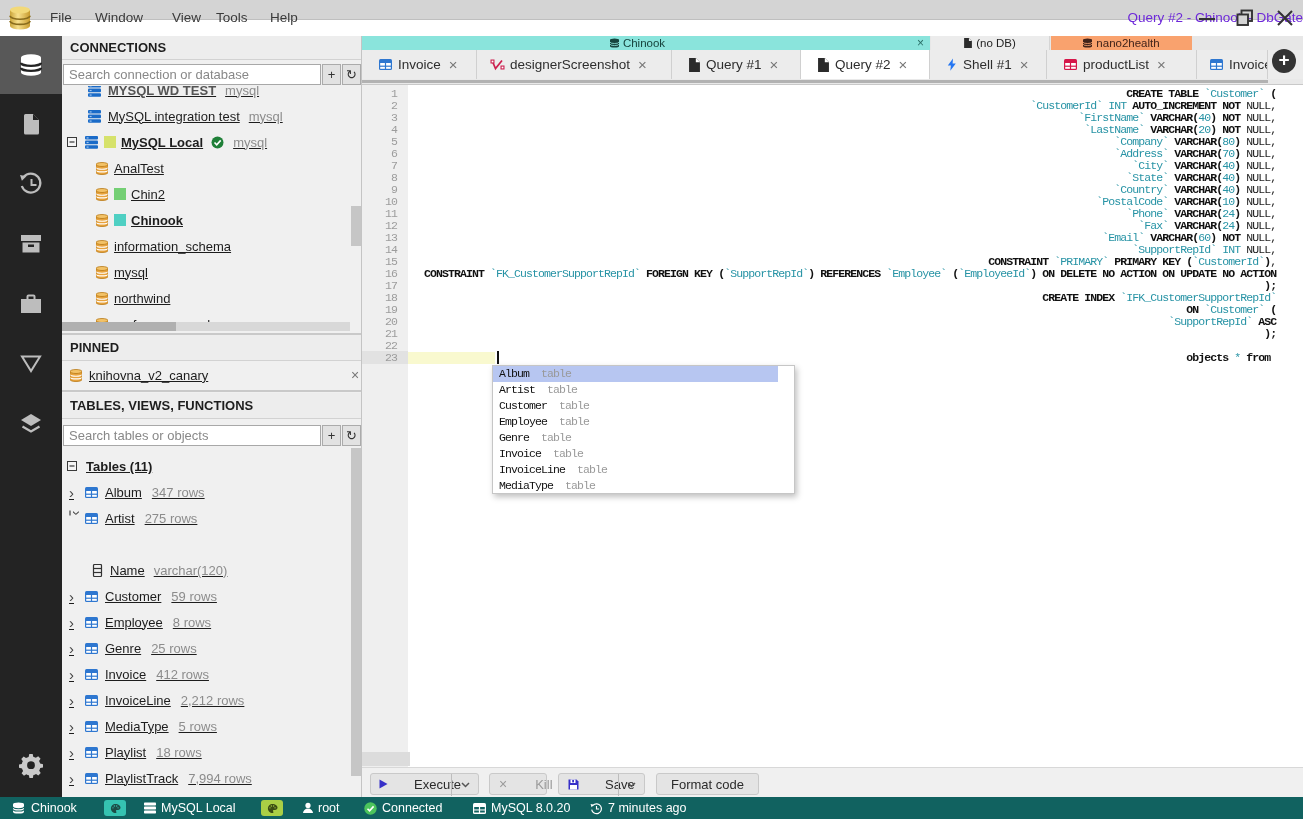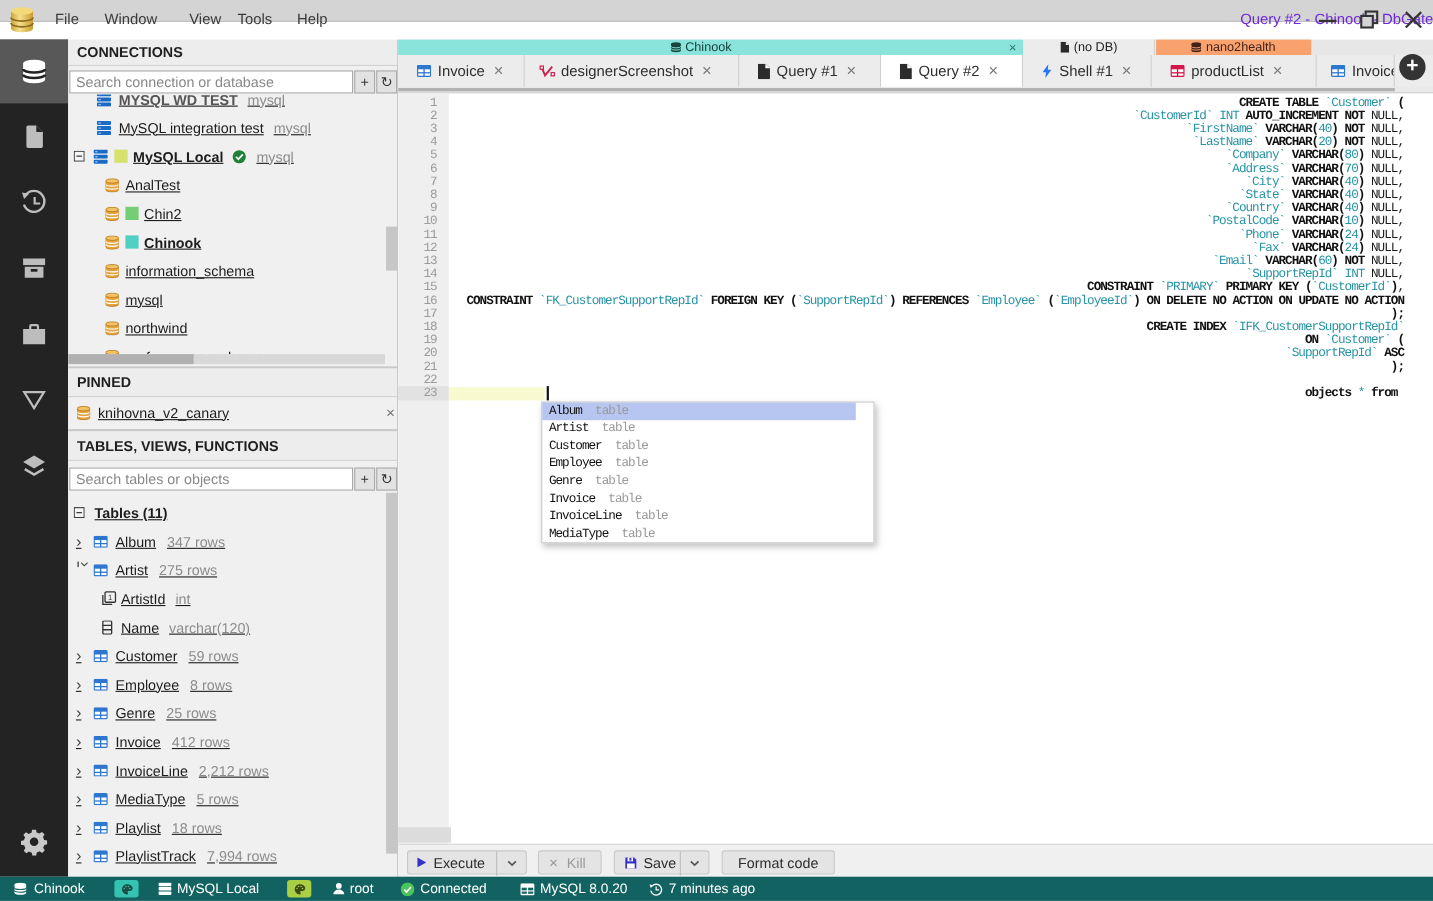--- a/index.html
+++ b/index.html
@@ -49,21 +49,21 @@
 #cursor { position:absolute; left:135px; top:266px; width:2px; height:13px; background:#111; }
 
 
 #dropdown { left:492px; top:365px; width:303px; height:129px; background:#fff; border:1px solid #c6c6c6; box-shadow:2px 3px 6px rgba(0,0,0,0.25); font-family:"Liberation Mono",monospace; font-size:11.5px; letter-spacing:-0.9px; }
 .dditem { height:16px; line-height:16px; padding-left:6px; white-space:pre; color:#111; }
 .dditem .gray { color:#999; }
 .ddsel { background:#b7c6f1; width:285px; }
 
 
 #toolbar { left:362px; top:767px; width:941px; height:30px; background:#f0f0f0; border-top:1px solid #d8d8d8; }
-.tbtn { position:absolute; top:5px; height:22px; background:#e4e4e4; border:1px solid #c9c9c9; border-radius:3px; display:flex; align-items:center; font-size:13px; color:#2b2b2b; }
+.tbtn { position:absolute; top:5px; height:22px; background:#e4e4e4; border:1px solid #c9c9c9; border-radius:3px; display:flex; align-items:center; font-size:13px; color:#2b2b2b;gap:20px; }
 #hthumb { left:362px; top:752px; width:48px; height:14px; background:#dcdcdc; }
 
 
 #statusbar { left:0; top:797px; width:1303px; height:22px; background:#116260; color:#fff; font-size:12.5px; }
 .stitem { position:absolute; top:0; height:22px; display:flex; align-items:center; white-space:nowrap; }
 </style>
 </head>
 <body>
 
 <div id="titlebar" class="abs">
@@ -274,25 +274,20 @@
         <line x1="2.5" y1="5" x2="7.5" y2="5" stroke="#3a3a3a" stroke-width="1.2"></line>
       </svg>
       <span class="b">Tables (11)</span>
     </div>
   <div class="row" style="top:443px;left:7px"><span class="chev">›</span><svg width="13" height="11" style="margin-right:7px">
         <use href="#tbl"></use>
       </svg>Album<span class="gray" style="margin-left:10px">347 rows</span></div>
   <div class="row" style="top:469px;left:7px"><span class="chev" style="transform:rotate(90deg)">›</span><svg width="13" height="11" style="margin-right:7px">
         <use href="#tbl"></use>
       </svg>Artist<span class="gray" style="margin-left:10px">275 rows</span></div>
-  <div class="row" style="top:495px;left:30px"><svg width="14" height="14" style="margin-right:4px" viewBox="0 0 14 14">
-        <rect x="3.5" y="1" width="9.5" height="9.5" rx="1" fill="none" stroke="#333" stroke-width="1.2"></rect>
-        <path d="M1.5 4 v8.5 h8.5" fill="none" stroke="#333" stroke-width="1.2"></path>
-        <text x="8.2" y="8.6" font-size="7" text-anchor="middle" fill="#333" font-family="Liberation Sans">1</text>
-      </svg>ArtistId<span class="gray" style="margin-left:9px">int</span></div>
   <div class="row" style="top:521px;left:30px"><svg width="11" height="13" style="margin-right:7px" viewBox="0 0 11 13">
         <rect x="1.5" y="0.5" width="8" height="12" rx="1" fill="none" stroke="#333" stroke-width="1.2"></rect>
         <line x1="1.5" y1="4.5" x2="9.5" y2="4.5" stroke="#333" stroke-width="1.2"></line>
         <line x1="1.5" y1="8.5" x2="9.5" y2="8.5" stroke="#333" stroke-width="1.2"></line>
       </svg>Name<span class="gray" style="margin-left:9px">varchar(120)</span></div>
   <div class="row" style="top:547px;left:7px"><span class="chev">›</span><svg width="13" height="11" style="margin-right:7px">
         <use href="#tbl"></use>
       </svg>Customer<span class="gray" style="margin-left:10px">59 rows</span></div>
   <div class="row" style="top:573px;left:7px"><span class="chev">›</span><svg width="13" height="11" style="margin-right:7px">
         <use href="#tbl"></use>

